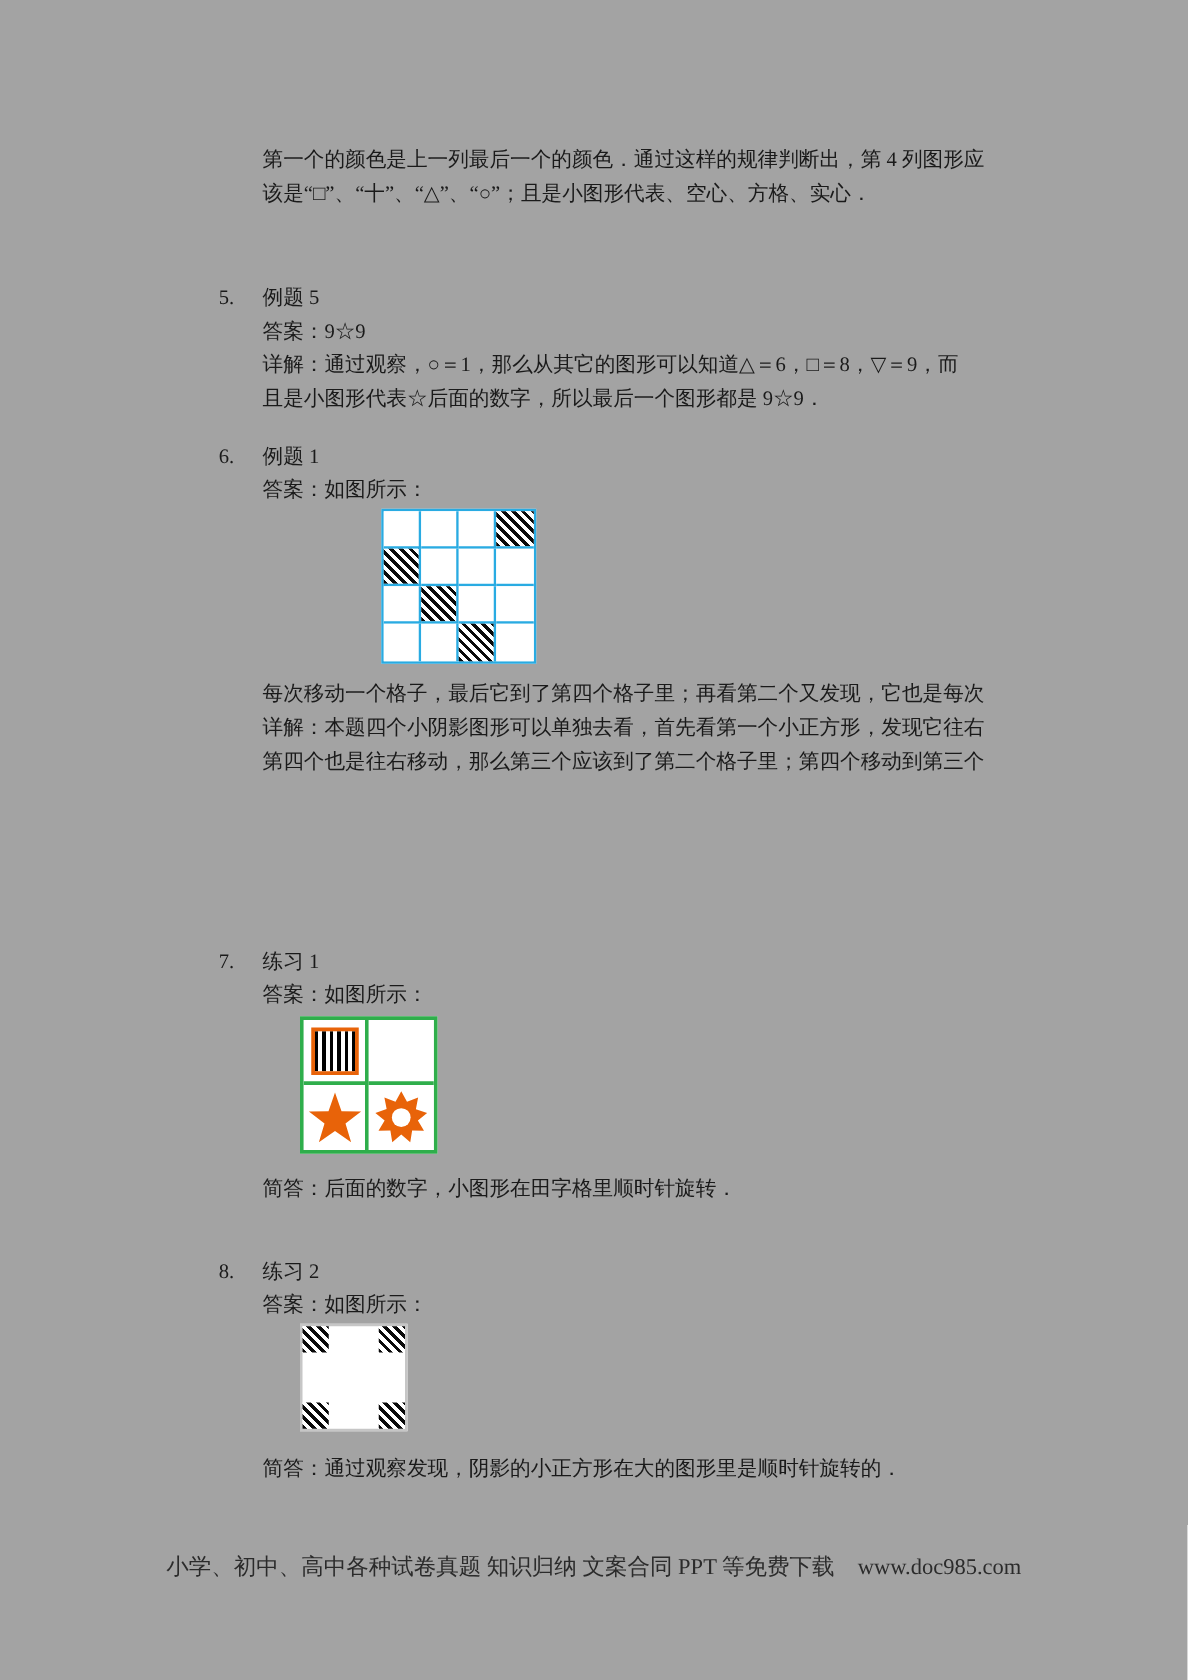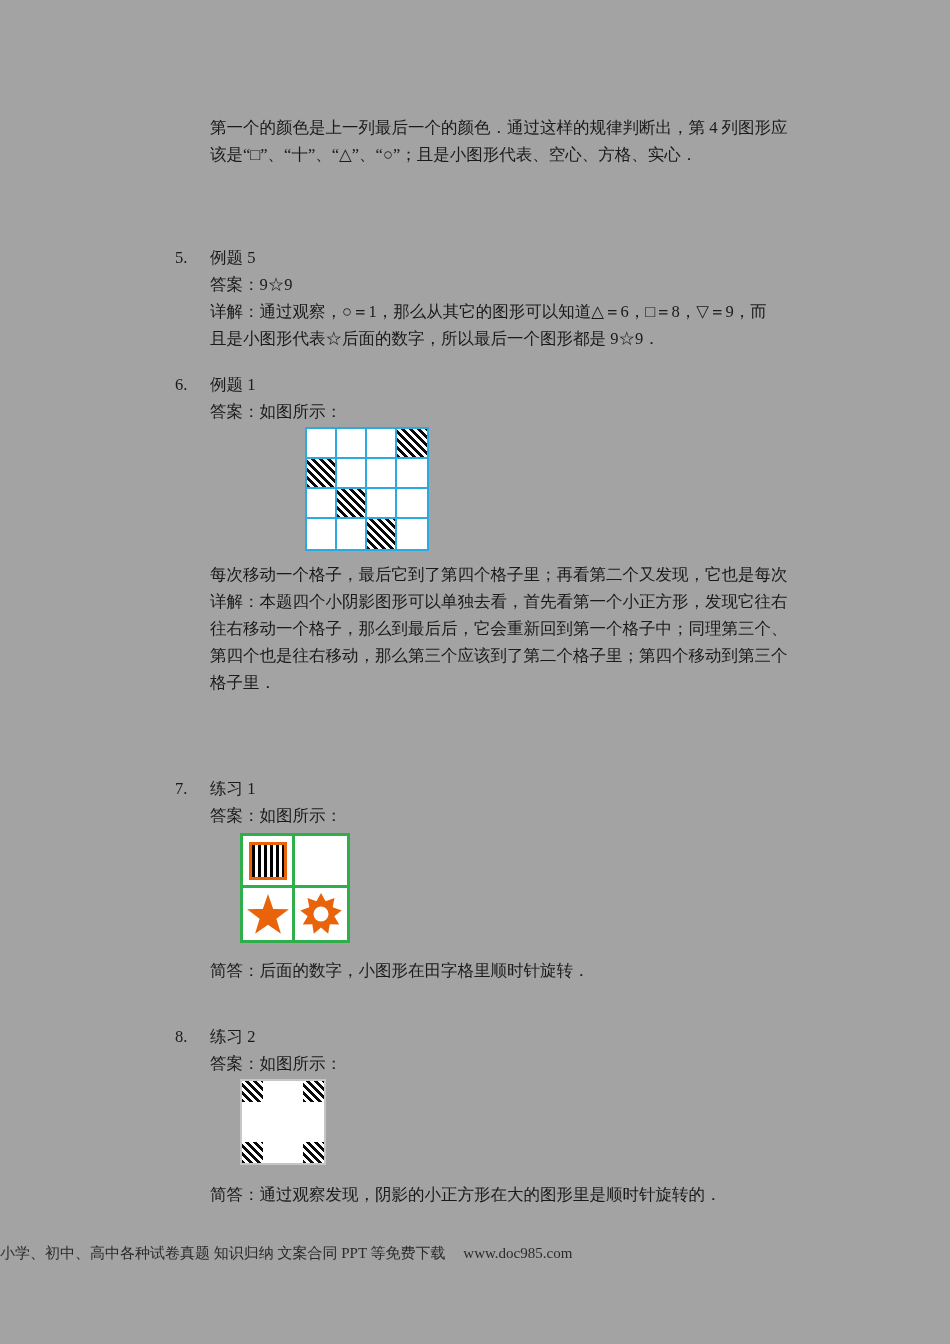--- a/index.html
+++ b/index.html
@@ -6,39 +6,39 @@
   html,body { background:#ffffff; }
   .page {
     position:relative;
     width:950px; height:1344px;
     background:#a3a3a3;
     overflow:hidden;
     font-family:"Liberation Serif","DejaVu Serif",serif;
     font-size:16.5px;
     color:#1a1a1a;
   }
-  .block { position:absolute; left:175px; width:680px;margin-top:20px; }
+  .block { position:absolute; left:175px; width:680px; }
   .intro { position:absolute; left:210px; width:640px; }
   .tline { height:27px; line-height:27px; white-space:nowrap; }
   .tline.body { padding-left:35px; }
   .num { display:inline-block; width:35px; }
   .fig-wrap { margin-bottom:10px; }
   .grid-fig { display:inline-grid; background:#ffffff; border-style:solid; }
   .grid-fig .cell { background:#ffffff; }
   .cell7 { display:flex; align-items:center; justify-content:center; }
   .striped {
     width:38px; height:38px;
     border:3px solid #e86309;
     background:repeating-linear-gradient(90deg,#000 0px,#000 2.8px,#fff 2.8px,#fff 6px);
   }
   .square8 { position:relative; border:2px solid #c6c6c6; background:#fff; }
   .corner-hatch { position:absolute; }
   .footer {
     position:absolute; top:1240px; left:0; width:100%;
-    text-align:left; font-size:15px; color:#2b2b2b;
+    text-align:center; font-size:18px; color:#2b2b2b;
     height:27px; line-height:27px;
   }
   .footer .url { margin-left:14px; }
 </style>
 </head>
 <body>
 
 <main class="page">
 
   <section class="intro" style="top:114px">
@@ -71,23 +71,21 @@
           <div class="cell" style="width: 30px; height: 30px; border-right: 2px solid rgb(41, 171, 226); border-bottom: 2px solid rgb(41, 171, 226);"></div>
           <div class="cell" style="width: 30px; height: 30px; border-right: none; border-bottom: 2px solid rgb(41, 171, 226);"></div>
           <div class="cell" style="width: 30px; height: 30px; border-right: 2px solid rgb(41, 171, 226); border-bottom: none;"></div>
           <div class="cell" style="width: 30px; height: 30px; border-right: 2px solid rgb(41, 171, 226); border-bottom: none;"></div>
           <div class="cell" style="width: 30px; height: 30px; border-right: 2px solid rgb(41, 171, 226); border-bottom: none; background: repeating-linear-gradient(45deg, rgb(10, 10, 10) 0px, rgb(10, 10, 10) 2.6px, rgb(255, 255, 255) 2.6px, rgb(255, 255, 255) 5.6px);"></div>
           <div class="cell" style="width: 30px; height: 30px; border-right: none; border-bottom: none;"></div>
         </div>
     </div>
     <div class="tline body">每次移动一个格子，最后它到了第四个格子里；再看第二个又发现，它也是每次</div>
     <div class="tline body">详解：本题四个小阴影图形可以单独去看，首先看第一个小正方形，发现它往右</div>
-    <div class="tline body">往右移动一个格子，那么到最后后，它会重新回到第一个格子中；同理第三个、</div>
     <div class="tline body">第四个也是往右移动，那么第三个应该到了第二个格子里；第四个移动到第三个</div>
-    <div class="tline body">格子里．</div>
   </section>
 
   <section class="block" style="top:755px">
     <div class="tline"><span class="num">7.</span><span>练习 1</span></div>
     <div class="tline body">答案：如图所示：</div>
     <div class="fig-wrap" style="margin-left:65px; margin-top:4px;">
       <div class="grid-fig" style="border: 3px solid rgb(47, 174, 75); grid-template-columns: repeat(2, 52px);">
           <div class="cell cell7" style="width: 52px; height: 52px; border-right: 3px solid rgb(47, 174, 75); border-bottom: 3px solid rgb(47, 174, 75);">
             <div class="striped" style="border-color:#e86309"></div>
           </div>

